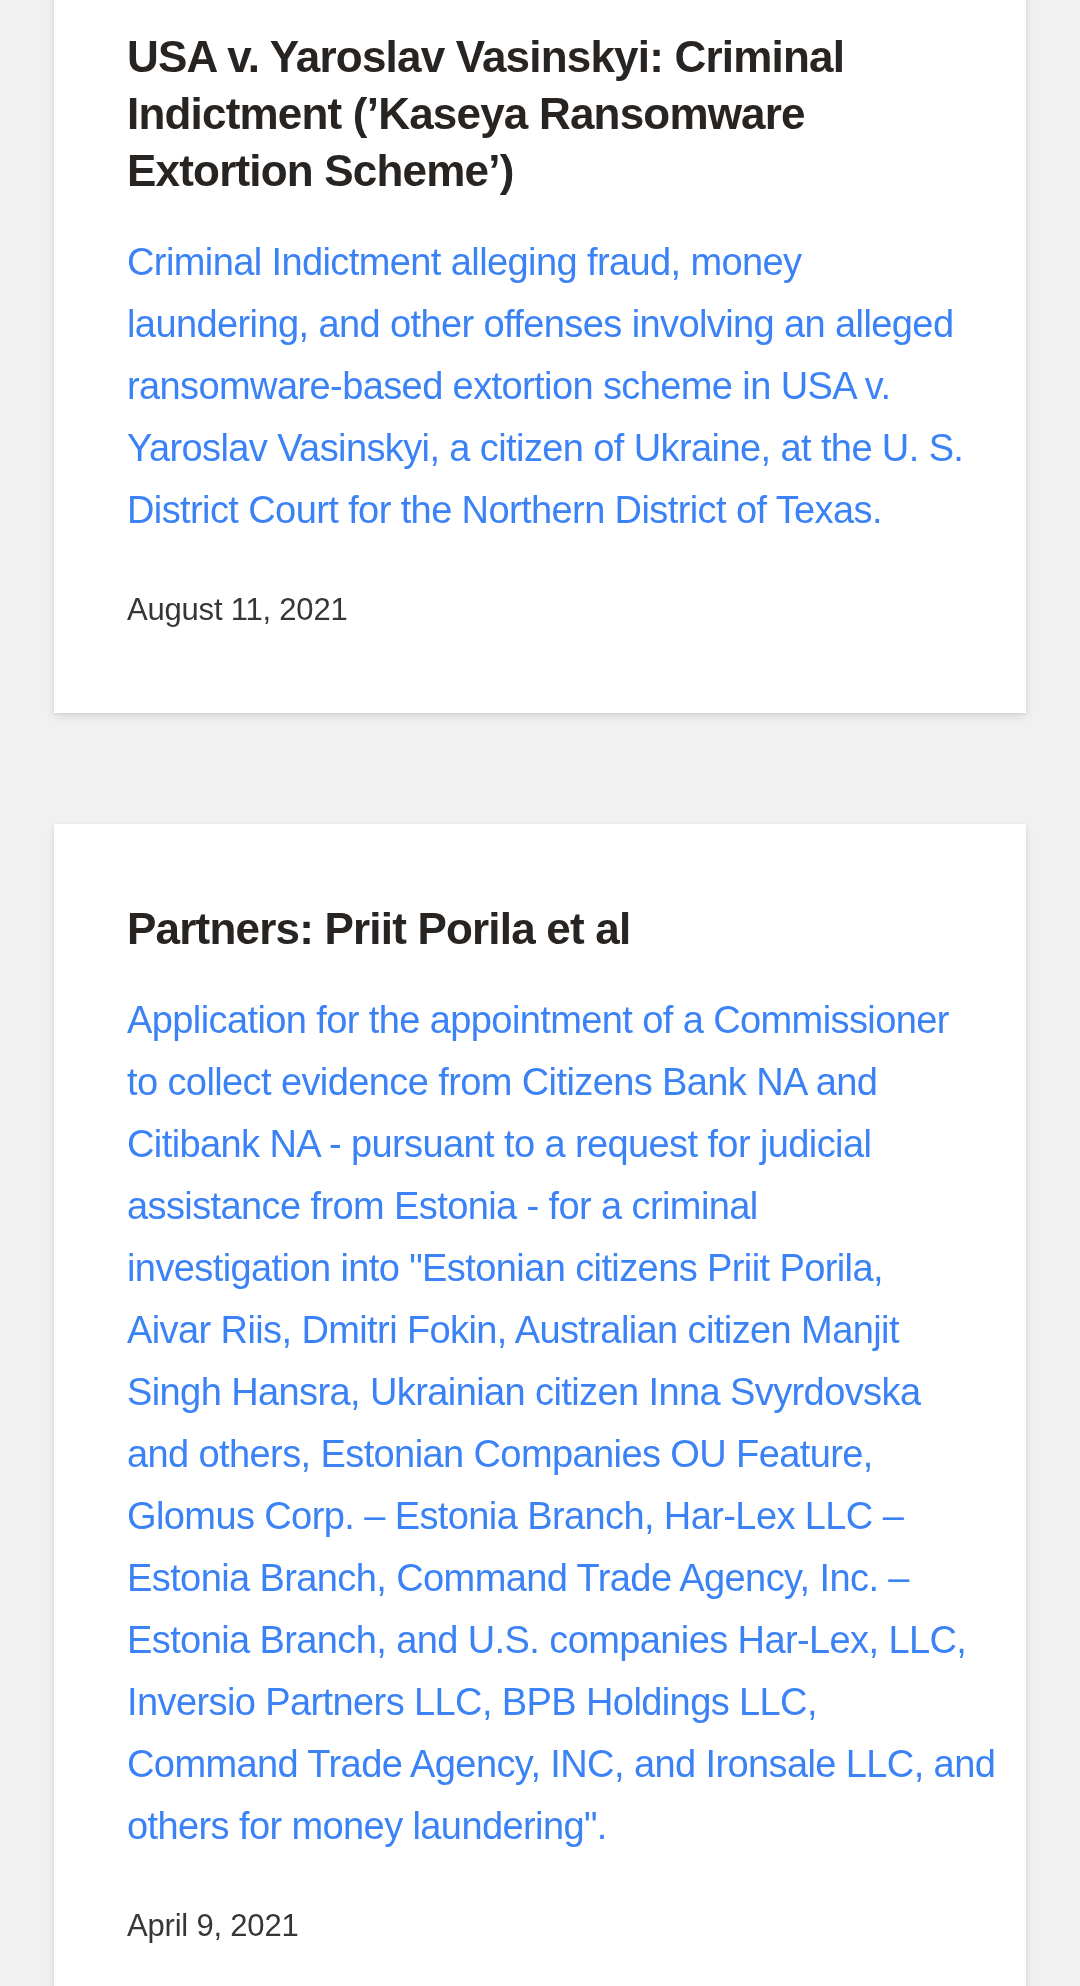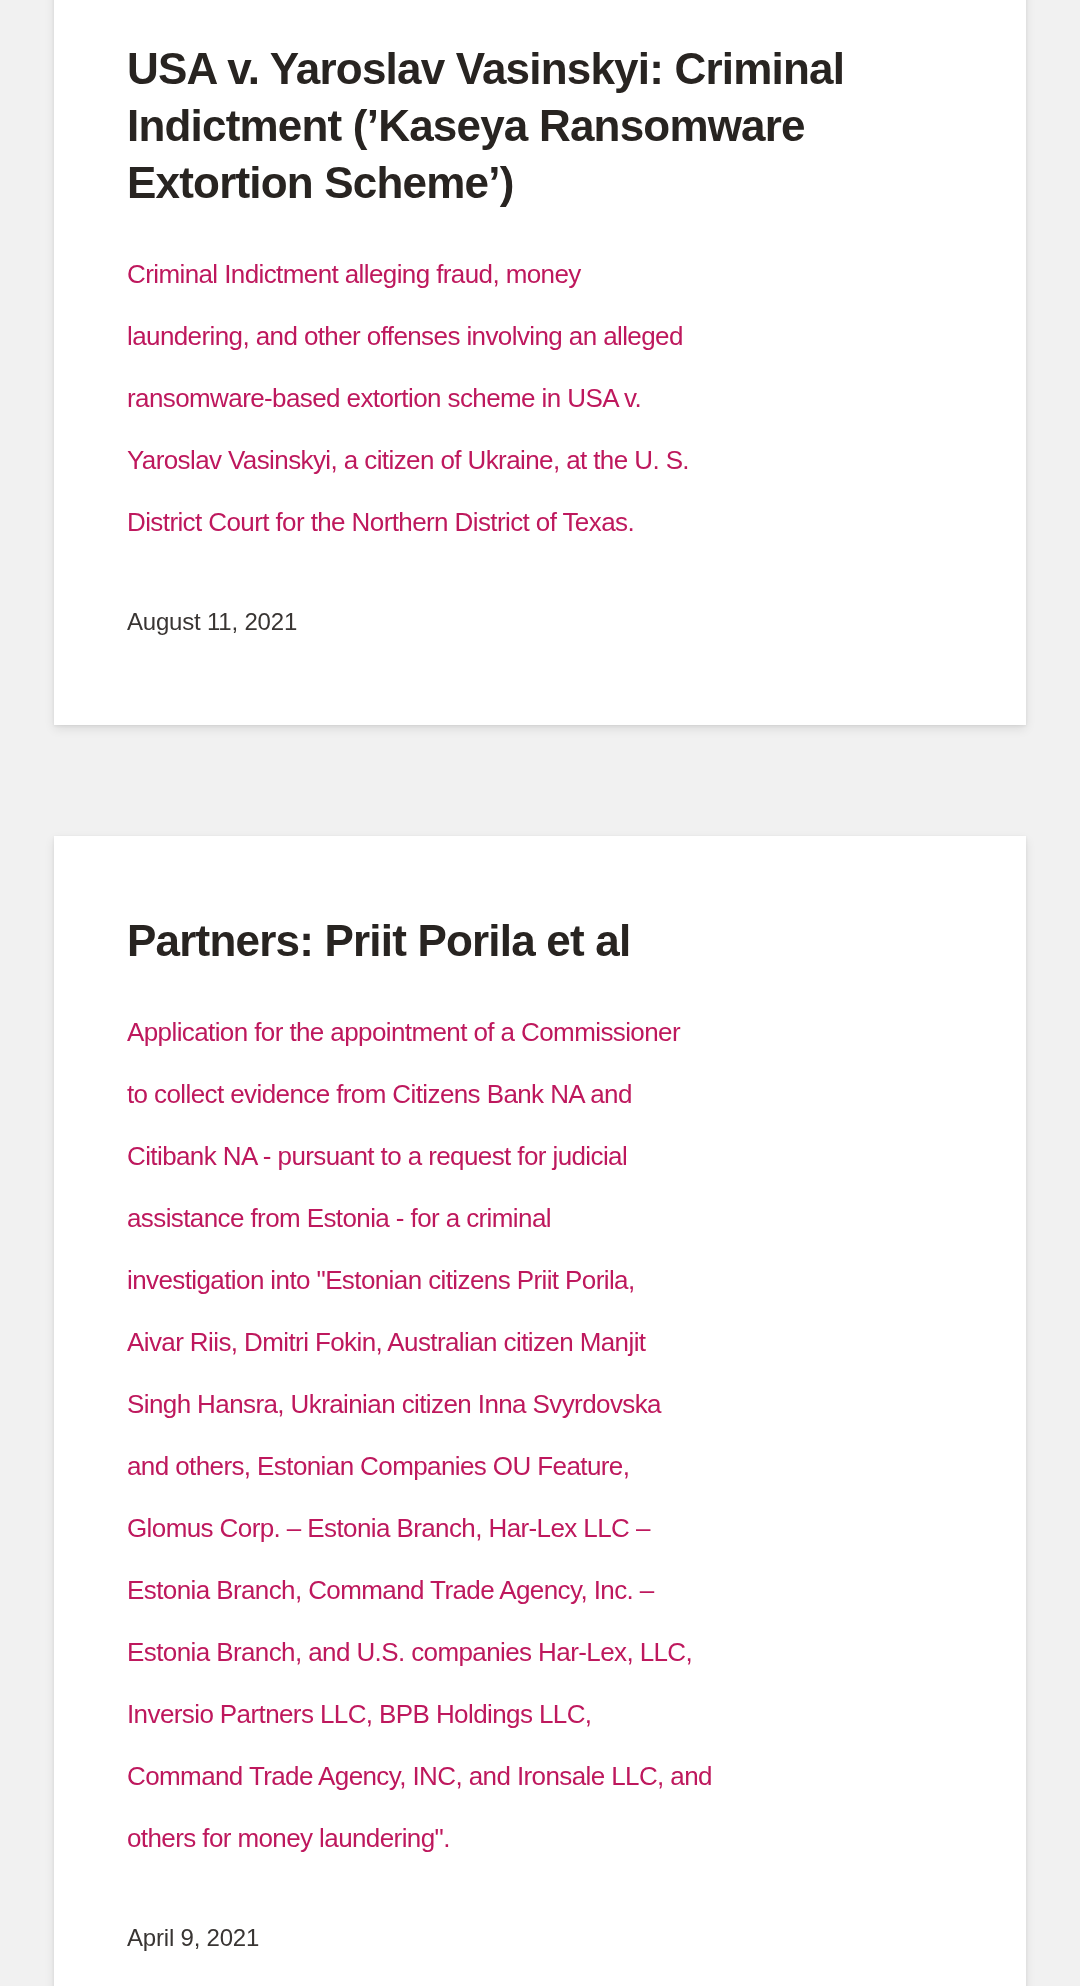--- a/index.html
+++ b/index.html
@@ -5,21 +5,21 @@
   * { margin: 0; padding: 0; box-sizing: border-box; }
   html, body { width: 1080px; height: 1986px; }
   body {
     background: #f1f1f1;
     overflow: hidden;
     font-family: "Liberation Sans", "DejaVu Sans", sans-serif;
   }
   .page {
     width: 1080px;
     height: 1986px;
-    padding: 16px 54px;
+    padding: 4px 54px;
     overflow: hidden;
   }
   .case-card {
     background: #ffffff;
     width: 972px;
     padding: 76px 60px 83px 73px;
     box-shadow: 0 4px 10px rgba(0,0,0,0.09), 0 1px 3px rgba(0,0,0,0.07);
   }
   .case-card.first {
     margin-top: -52px;
@@ -30,30 +30,30 @@
   .case-title {
     font-size: 44px;
     font-weight: bold;
     line-height: 57px;
     letter-spacing: -0.8px;
     color: #282421;
     white-space: pre-line;
   }
   .case-description {
     margin-top: 32px;
-    font-size: 26px;
+    font-size: 38px;
     font-weight: normal;
     line-height: 62px;
     letter-spacing: -0.6px;
-    color: #be185d;
+    color: #3b82f6;
     white-space: pre;
   }
   .case-date {
     margin-top: 49px;
-    font-size: 24px;
+    font-size: 31px;
     line-height: 40px;
     letter-spacing: -0.2px;
     color: #393533;
   }
 </style>
 </head>
 <body>
 
 <div class="page">
 

